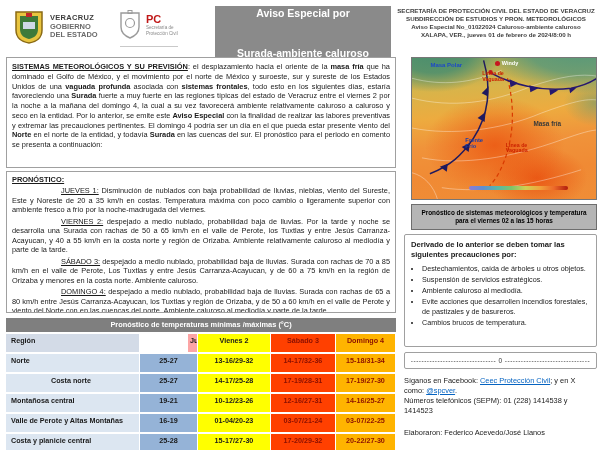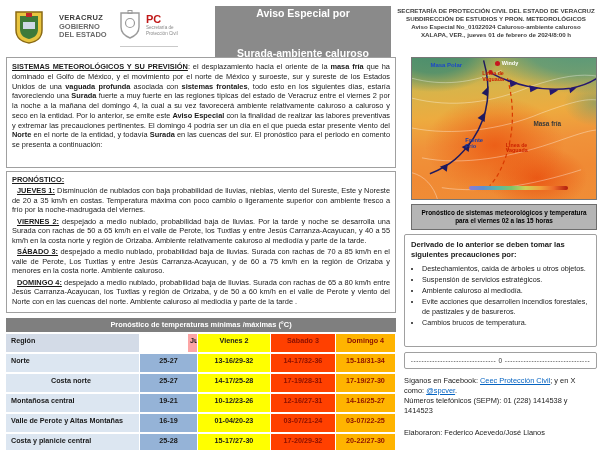--- a/index.html
+++ b/index.html
@@ -1,20 +1,20 @@
 <!DOCTYPE html>
 <html><head>
 <meta charset="utf-8">
 <style>
   html,body { margin:0; padding:0; }
   body { font-family:"Liberation Sans", sans-serif; background:#fff; }
   .page { position:relative; width:600px; height:450px; background:#fff; overflow:hidden; }
 
   
-  .logo-ver { position:absolute; left:14px; top:10px; display:flex; align-items:center; gap:15px; }
+  .logo-ver { position:absolute; left:14px; top:10px; display:flex; align-items:center; gap:6px; }
   .logo-ver .txt { font-size:7.5px; line-height:1.15; color:#6a6a6a; font-weight:bold; }
   .logo-ver .txt .b1 { color:#3d3d3d; letter-spacing:.3px; }
   .logo-pc { position:absolute; left:118px; top:10px; display:flex; align-items:center; gap:4px; }
   .logo-pc .txt { font-size:4.6px; color:#8a8a8a; line-height:1.2; }
   .logo-pc .pc { font-size:11px; font-weight:bold; color:#c01818; line-height:1; }
   .logo-rule { position:absolute; left:120px; top:46px; width:58px; height:1px; background:#c9c9c9; }
 
   .title-box { position:absolute; left:215px; top:6px; width:176px; height:54px; background:#8a8a8a;
     color:#fff; font-weight:bold; font-size:10.5px; text-align:center; display:flex; flex-direction:column;
     justify-content:space-between; line-height:1.35; }
@@ -23,21 +23,21 @@
     font-size:6.2px; font-weight:bold; color:#3f3f3f; line-height:1.3; }
 
   
   .box { position:absolute; border:1px solid #a0a0a0; background:#fff; box-sizing:border-box; }
   .intro-box { left:6px; top:57px; width:390px; height:111px; padding:4px 5px; font-size:7.4px;
     line-height:1.32; text-align:justify; color:#1a1a1a; overflow:hidden; }
   .forecast-box { left:6px; top:171px; width:390px; height:142px; padding:3px 5px; font-size:7.4px;
     line-height:1.28; text-align:justify; color:#1a1a1a; overflow:hidden; }
   .forecast-box .hd { font-weight:bold; text-decoration:underline; margin:0 0 2px; }
   .forecast-box p { margin:0 0 2px; text-indent:5px; }
-  .forecast-box .dlab { font-weight:bold; text-decoration:underline; }
+  .forecast-box .dlab { font-weight:normal; text-decoration:underline;margin-left:44px; }
 
   
   .temp-table { position:absolute; left:6px; top:318px; width:390px; }
   .temp-title { height:14px; line-height:14px; background:#7f7f7f; color:#fff; font-size:7.4px;
     font-weight:bold; text-align:center; margin-bottom:2px; }
   .thead, .trow { display:grid; grid-template-columns:133px 57px 72px 64px 59px; gap:0 1px; margin-bottom:2px; }
   .cell { height:18px; line-height:13px; font-size:7.2px; font-weight:bold; text-align:center;
     padding:0 2px; white-space:nowrap; overflow:hidden; color:#1a1a1a; }
   .cell.region { text-align:left; padding-left:5px; }
 

